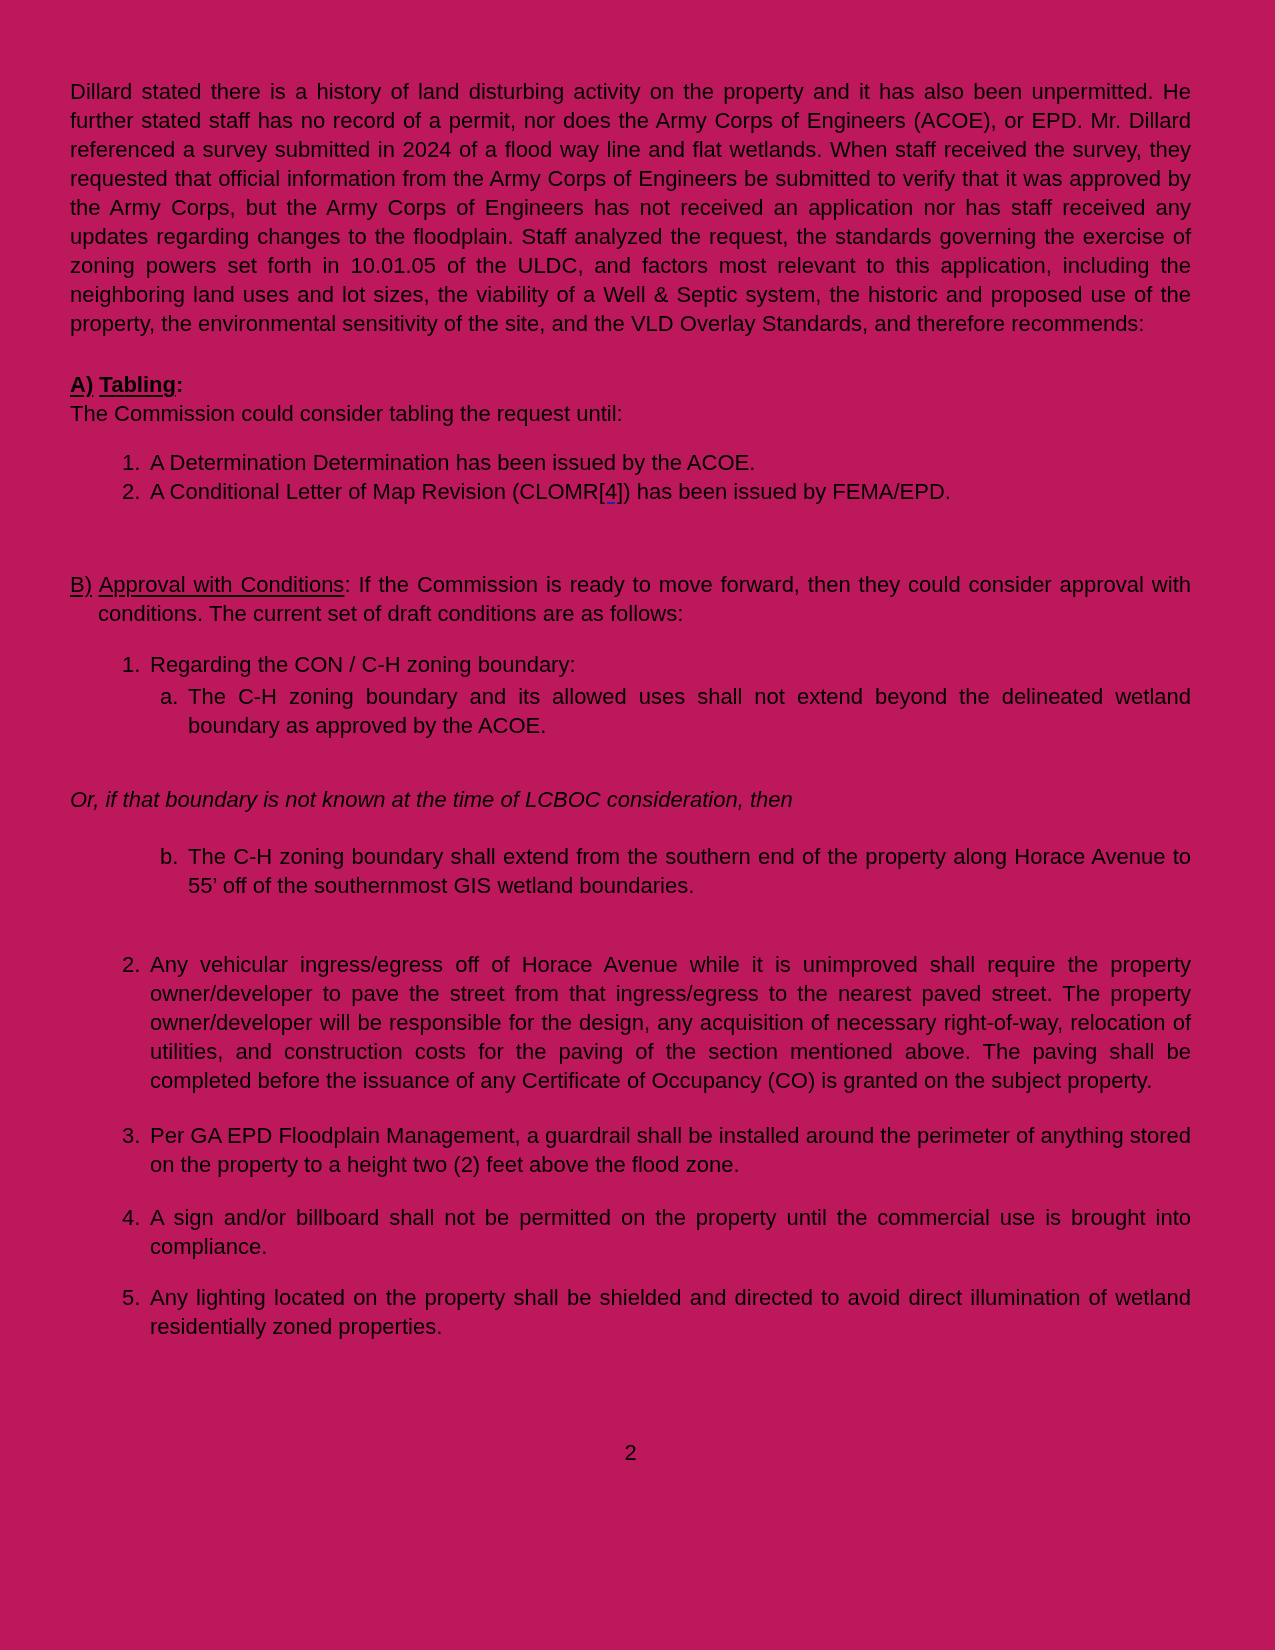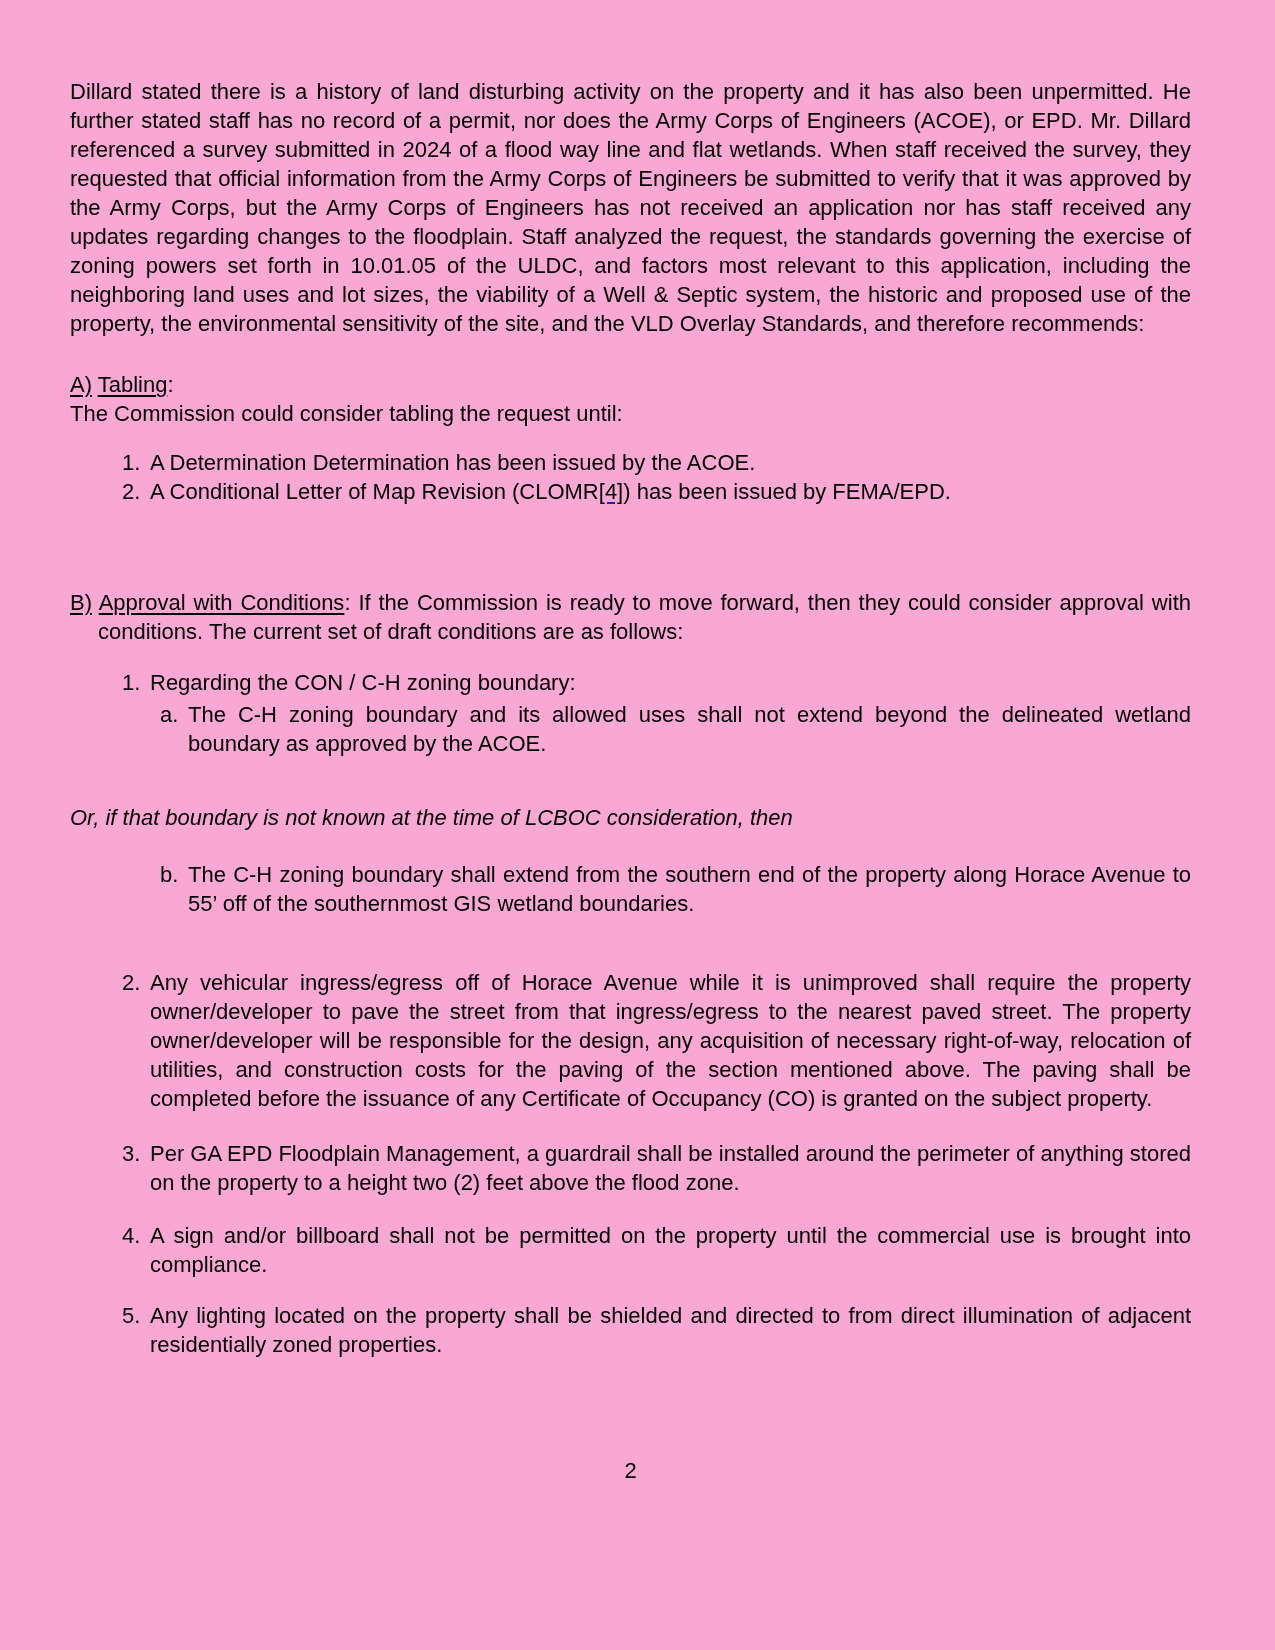--- a/index.html
+++ b/index.html
@@ -5,21 +5,21 @@
   html, body {
     margin: 0;
     padding: 0;
     background: #ffffff;
   }
   .page {
     position: relative;
     width: 1275px;
     height: 1650px;
     box-sizing: border-box;
-    background: #f9a8d4;
+    background: #be185d;
     color: #000000;
     font-family: "Liberation Sans", "DejaVu Sans", sans-serif;
     font-size: 22px;
     line-height: 29px;
     padding: 77px 84px 0 70px;
     overflow: hidden;
   }
   p, div { margin: 0; }
   .justify {
     text-align: justify;
@@ -52,23 +52,23 @@
   }
   .ref {
     color: #000000;
     text-decoration: underline;
     text-decoration-color: #2323a8;
     text-decoration-thickness: 2px;
     text-underline-offset: 3px;
     cursor: pointer;
   }
   
-  .m-heading-a   { margin-top: 32px; }
+  .m-heading-a   { margin-top: 32px; font-weight: bold; }
   .m-list-a      { margin-top: 20px; }
-  .m-heading-b   { margin-top: 82px; }
+  .m-heading-b   { margin-top: 64px; }
   .m-cond1       { margin-top: 22px; }
   .m-sub-a       { margin-top: 3px;  }
   .m-or          { margin-top: 45px; font-style: italic; }
   .m-sub-b       { margin-top: 28px; }
   .m-cond2       { margin-top: 50px; }
   .m-cond3       { margin-top: 26px; }
   .m-cond4       { margin-top: 24px; }
   .m-cond5       { margin-top: 22px; }
   .pagenum {
     margin-top: 97px;
@@ -125,18 +125,18 @@
     <div class="litext">Per GA EPD Floodplain Management, a guardrail shall be installed around the perimeter of anything stored on the property to a height two (2) feet above the flood zone.</div>
   </div>
 
   <div class="li l1 m-cond4">
     <span class="marker">4.</span>
     <div class="litext">A sign and/or billboard shall not be permitted on the property until the commercial use is brought into compliance.</div>
   </div>
 
   <div class="li l1 m-cond5">
     <span class="marker">5.</span>
-    <div class="litext">Any lighting located on the property shall be shielded and directed to from direct illumination of adjacent residentially zoned properties.</div>
+    <div class="litext">Any lighting located on the property shall be shielded and directed to avoid direct illumination of wetland residentially zoned properties.</div>
   </div>
 
   <div class="pagenum">2</div>
 
 </div>
 
 </body></html>

